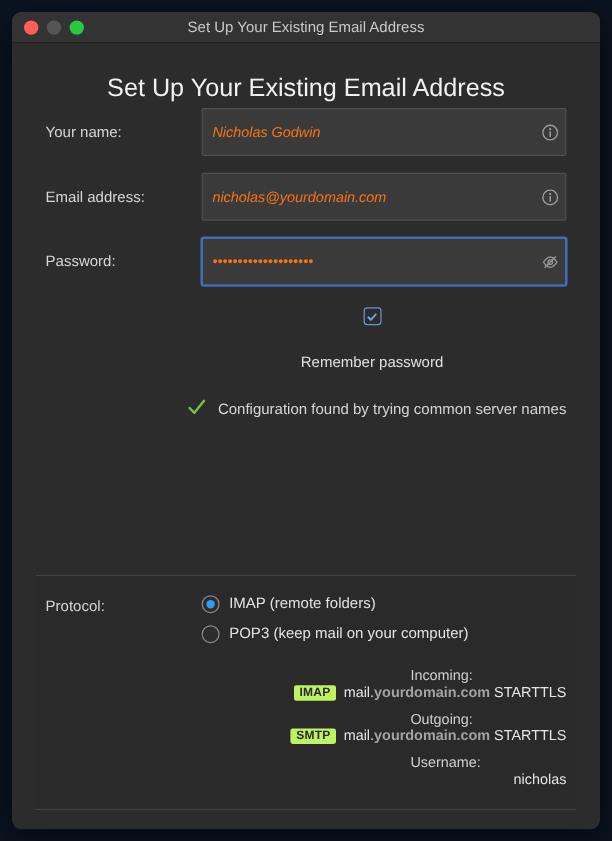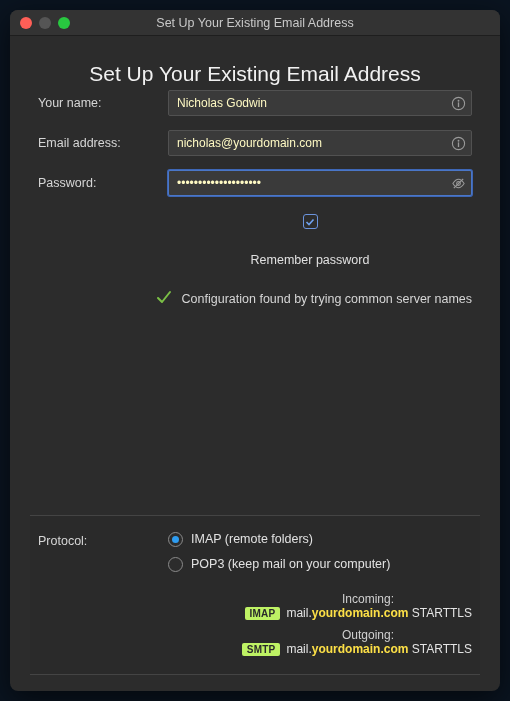--- a/index.html
+++ b/index.html
@@ -73,28 +73,29 @@
     width: 130px;
     font-size: 12.5px;
     color: #d6d6d6;
   }
   .field-wrap {
     flex: 1;
     position: relative;
   }
   .input {
     width: 100%;
-    height: 26px;
+    height: 40px;
     background: #3a3a3a;
     border: 1px solid #515151;
     border-radius: 2px;
-    color: #fef9c3;
+    color: #f97316;
     font-size: 12px;
     padding: 0 28px 0 8px;
     outline: none;
+    font-style: italic;
   }
   .input.focused {
     border-color: #4a76c7;
     box-shadow: 0 0 0 1px #3e67b6;
   }
   .input-icon {
     position: absolute;
     right: 6px;
     top: 50%;
     transform: translateY(-50%);
@@ -161,21 +162,21 @@
   .sval { display: flex; align-items: center; gap: 6px; color: #e4e4e4; }
   .badge {
     background: #bef264;
     color: #2a2a2a;
     font-size: 10px;
     font-weight: 700;
     padding: 1px 5px;
     border-radius: 2px;
     letter-spacing: 0.2px;
   }
-  .sval strong { font-weight: 700; color: #fde047; }
+  .sval strong { font-weight: 700; color: #a3a3a3; }
   .buttons {
     display: flex;
     gap: 8px;
     margin-top: 22px;
     align-items: center;
   }
   .btn {
     height: 24px;
     background: #4a4a4a;
     border: 1px solid #5d5d5d;
@@ -294,17 +295,21 @@
             <span><span>mail.</span><strong>yourdomain.com</strong><span> STARTTLS</span></span>
           </div>
         </div>
         <div class="srow">
           <div class="slabel">Outgoing:</div>
           <div class="sval">
             <span class="badge">SMTP</span>
             <span><span>mail.</span><strong>yourdomain.com</strong><span> STARTTLS</span></span>
           </div>
         </div>
+        <div class="srow">
+          <div class="slabel">Username:</div>
+          <div class="sval">nicholas</div>
+        </div>
       </div>
     </div>
 
   </div>
 </div>
 
 </body></html>

